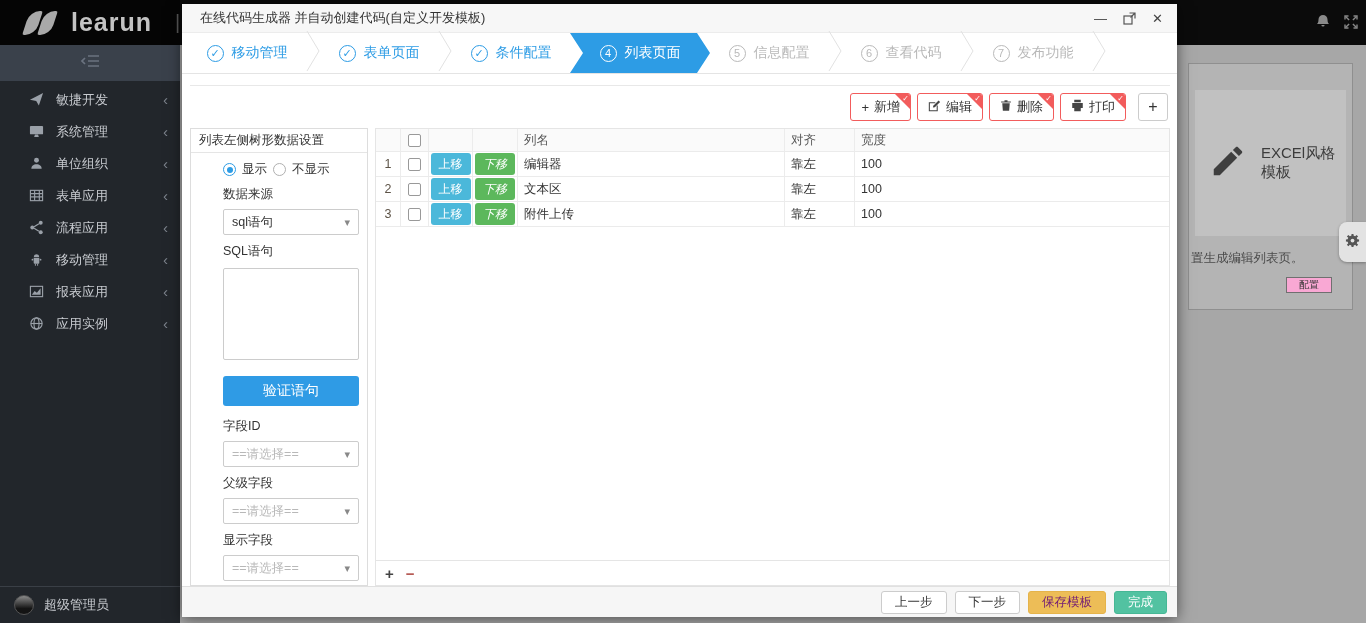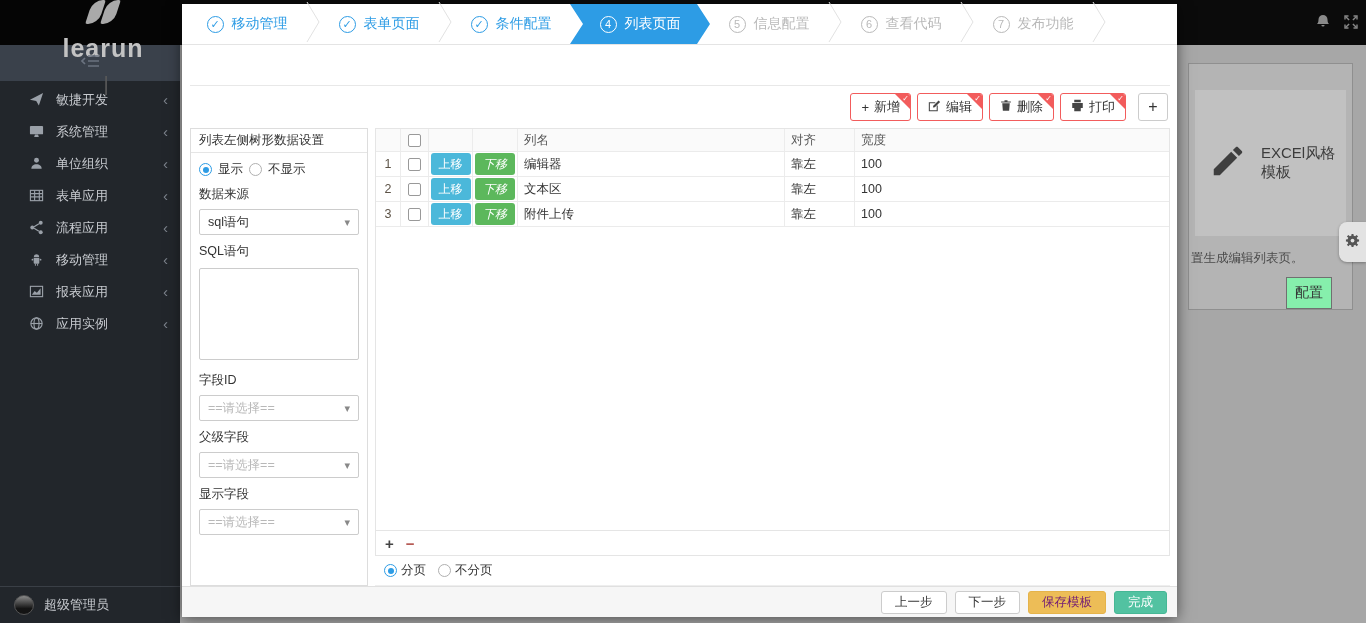--- a/index.html
+++ b/index.html
@@ -2,21 +2,21 @@
 <html><head>
 <meta charset="utf-8">
 <style>
   * { margin:0; padding:0; box-sizing:border-box; }
   html,body { width:1366px; height:623px; overflow:hidden; background:#0b0b0b;
               font-family:"Liberation Sans","DejaVu Sans",sans-serif; }
   body { position:relative; }
 
   
   .sidebar { position:absolute; left:0; top:0; width:180px; height:623px; background:#22262b; z-index:2; }
-  .logo-bar { height:45px; background:#050505; display:flex; align-items:center; padding-left:26px; gap:10px;flex-direction:column; }
+  .logo-bar { height:45px; background:#050505; display:flex; align-items:center; padding-left:26px; gap:17px; }
   .logo-leaves { display:flex; gap:2px; transform:skewX(-18deg); }
   .leaf { width:13px; height:24px; background:#a9a9a9; border-radius:10px 2px 10px 2px; }
   .logo-text { color:#c3c3c3; font-size:25px; font-weight:bold; letter-spacing:1px; }
   .logo-divider { color:#5a5a5a; font-size:20px; font-weight:100; margin-left:6px; }
   .side-band { height:36px; background:#3a414b; display:flex; align-items:center; justify-content:center; }
   .menu { padding-top:10px; }
   .menu-item { height:32px; display:flex; padding:0 12px 0 28px; color:#c8cbd0; font-size:13px; cursor:pointer; }
   .menu-item .mi-icon { width:16px; height:16px; margin-right:12px; display:inline-flex; align-items:center; justify-content:center; }
   .menu-item .mi-label { flex:1; }
   .menu-item .mi-chevron { color:#7d838c; font-size:15px; }
@@ -26,22 +26,22 @@
 
   
   .topbar { position:absolute; left:180px; top:0; right:0; height:45px; background:#0b0b0b; z-index:1; }
   .topbar-icons { position:absolute; right:8px; top:14px; display:flex; gap:14px; align-items:center; }
   .backdrop { position:absolute; left:180px; top:45px; right:0; bottom:0; background:#a7a7a7; z-index:1; }
   .bg-panel { position:absolute; left:1008px; top:18px; width:165px; height:247px; border:1px solid #8f8f8f; background:#b4b4b4; }
   .bg-card { position:absolute; left:6px; right:6px; top:26px; height:146px; background:#c1c1c1;
              display:flex; align-items:center; gap:14px; padding-left:14px; }
   .bg-card-title { color:#3c3c3c; font-size:15px; }
   .bg-desc { position:absolute; left:2px; top:186px; color:#4a4a4a; font-size:12.5px; white-space:nowrap; overflow:hidden; width:158px; }
-  .bg-config { position:absolute; left:97px; top:213px; width:46px; height:32px; border:1px solid #707070;
-               background:#86efac; color:#333; font-size:14px; }
+  .bg-config { position:absolute; left:97px; top:213px; width:46px; height:16px; border:1px solid #707070;
+               background:#f9a8d4; color:#333; font-size:10px; }
   .gear-tab { position:absolute; right:0; top:177px; width:27px; height:40px; background:#e3e3e3;
               border-radius:8px 0 0 8px; display:flex; align-items:center; justify-content:center; box-shadow:0 1px 3px rgba(0,0,0,.3); }
 
   
   .modal { position:absolute; left:182px; top:4px; width:995px; height:613px; background:#fff; z-index:3;
            box-shadow:0 2px 14px rgba(0,0,0,.55); }
   .m-titlebar { height:29px; background:#f7f7f7; border-bottom:1px solid #ececec; display:flex; align-items:center; padding:0 14px 0 18px; }
   .m-title { flex:1; font-size:13px; color:#333; }
   .win-controls { display:flex; gap:16px; align-items:center; }
   .win-btn { color:#444; font-size:13px; line-height:1; cursor:pointer; display:inline-flex; align-items:center; }
@@ -65,21 +65,21 @@
   .tb-btn .fold { position:absolute; top:0; right:0; width:0; height:0; border-top:15px solid #f25c5c; border-left:15px solid transparent; }
   .tb-btn .fold-check { position:absolute; top:0; right:1px; color:#fff; font-size:8px; line-height:9px; }
   .tb-plus { height:28px; width:30px; margin-left:6px; background:#fff; border:1px solid #ccc; border-radius:3px;
              font-size:16px; color:#333; cursor:pointer; }
 
   
   .m-main { position:absolute; top:42px; left:0; right:0; bottom:0; display:flex; }
   .left-panel { width:178px; margin-right:7px; border:1px solid #ddd; background:#fff; overflow:hidden; }
   .lp-title { height:24px; border-bottom:1px solid #e5e5e5; display:flex; align-items:center; padding-left:8px;
               font-size:12.5px; color:#333; }
-  .lp-body { padding:8px; }
+  .lp-body { padding:8px;margin-left:24px; }
   .lp-row { display:flex; align-items:center; gap:6px; font-size:12.5px; color:#333; margin-bottom:8px; }
   .lp-label { font-size:12.5px; color:#333; margin:8px 0 6px; }
   .rd { width:13px; height:13px; border-radius:50%; border:1px solid #b0b0b0; background:#fff; display:inline-block; position:relative; }
   .rd.on { border-color:#2d9ce5; }
   .rd.on::after { content:""; position:absolute; inset:2.5px; border-radius:50%; background:#2d9ce5; }
   .sel { height:26px; border:1px solid #ccc; border-radius:2px; display:flex; align-items:center; padding:0 8px;
          font-size:12.5px; color:#333; justify-content:space-between; cursor:pointer; background:#fff; }
   .sel .ph { color:#b8b8b8; }
   .caret { color:#888; font-size:11px; }
   .sql-area { width:100%; height:92px; border:1px solid #ccc; border-radius:2px; resize:none; margin-top:2px; }
@@ -268,20 +268,33 @@
     </div>
   </div>
   <div class="side-user">
     <span class="avatar"></span>
     <span>超级管理员</span>
   </div>
 </div>
 
 <div class="modal">
 
+  <div class="m-titlebar">
+    <span class="m-title">在线代码生成器 并自动创建代码(自定义开发模板)</span>
+    <span class="win-controls">
+      <span class="win-btn">—</span>
+      <span class="win-btn">
+        <svg width="13" height="13" viewBox="0 0 13 13" fill="none" stroke="#555" stroke-width="1.2">
+            <rect x="1" y="4" width="8" height="8"></rect>
+            <path d="M6.5 1H12v5.5M12 1 7.5 5.5"></path>
+          </svg>
+      </span>
+      <span class="win-btn">✕</span>
+    </span>
+  </div>
 
   <div class="m-steps">
     <div class="step done">
       <span class="marker">✓</span>
       <span>移动管理</span>
     </div>
     <span class="sep"><svg width="14" height="40" viewBox="0 0 14 40" fill="none" stroke="#e2e2e2">
           <path d="M1 0l12 20L1 40"></path>
         </svg></span>
     <div class="step done">
@@ -370,20 +383,21 @@
             <span class="rd"></span>
             <span>不显示</span>
           </div>
           <div class="lp-label">数据来源</div>
           <div class="sel">
             <span>sql语句</span>
             <span class="caret">▾</span>
           </div>
           <div class="lp-label">SQL语句</div>
           <textarea class="sql-area" style=""></textarea>
+          <button class="verify-btn">验证语句</button>
 
           <div class="lp-label">字段ID</div>
           <div class="sel">
             <span class="ph">==请选择==</span>
             <span class="caret">▾</span>
           </div>
           <div class="lp-label">父级字段</div>
           <div class="sel">
             <span class="ph">==请选择==</span>
             <span class="caret">▾</span>
@@ -461,30 +475,20 @@
           </div>
 
           <div class="tbl-fill"></div>
         </div>
 
         <div class="pm-row">
           <span class="pm-plus">+</span>
           <span class="pm-minus">−</span>
         </div>
 
-        <div class="pg-row">
-          <span class="pg-opt">
-            <span class="rd on"></span>
-            <span>分页</span>
-          </span>
-          <span class="pg-opt">
-            <span class="rd"></span>
-            <span>不分页</span>
-          </span>
-        </div>
       </div>
     </div>
   </div>
 
   <div class="m-footer">
     <button class="f-btn f-plain">上一步</button>
     <button class="f-btn f-plain">下一步</button>
     <button class="f-btn f-save">保存模板</button>
     <button class="f-btn f-finish">完成</button>
   </div>

